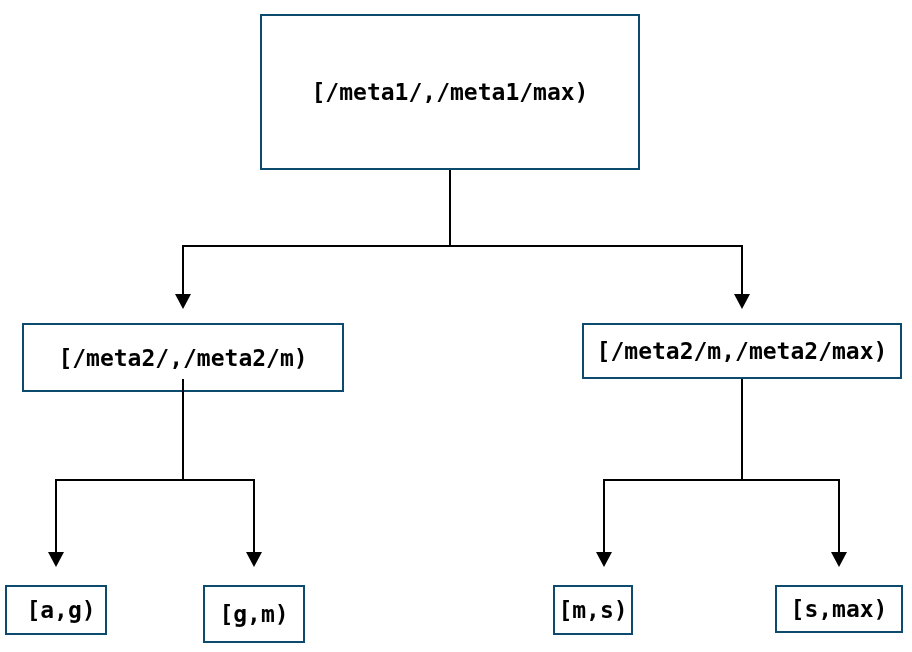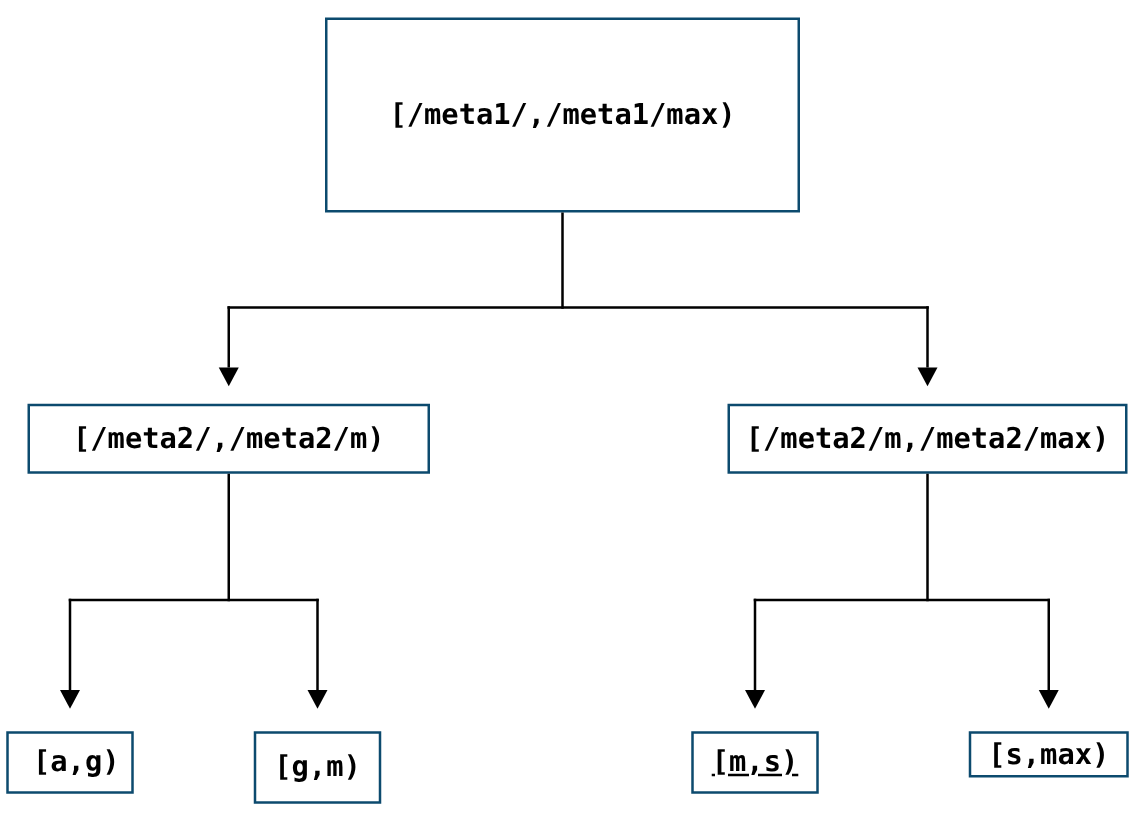--- a/index.html
+++ b/index.html
@@ -23,26 +23,26 @@
     display: flex;
     align-items: center;
     justify-content: center;
     font-size: 23px;
     font-weight: bold;
     color: #000000;
     white-space: nowrap;
     letter-spacing: 0px;
   }
   .node-root     { left: 260px; top: 14px;  width: 380px; height: 156px; }
-  .node-mid-l    { left: 22px;  top: 323px; width: 322px; height: 56px; }
+  .node-mid-l    { left: 22px;  top: 323px; width: 322px; height: 69px; }
   .node-mid-r    { left: 582px; top: 323px; width: 320px; height: 56px; }
   .node-leaf-0   { left: 5px;   top: 585px; width: 102px; height: 50px; padding-left: 10px; }
   .node-leaf-1   { left: 203px; top: 585px; width: 102px; height: 58px; }
-  .node-leaf-2   { left: 553px; top: 585px; width: 102px; height: 50px; text-decoration: underline; }
-  .node-leaf-3   { left: 775px; top: 585px; width: 128px; height: 37px; align-items: center; }
+  .node-leaf-2   { left: 553px; top: 585px; width: 80px; height: 50px; }
+  .node-leaf-3   { left: 775px; top: 585px; width: 128px; height: 48px; align-items: center; }
 
   .line {
     position: absolute;
     background: #000000;
   }
   
   .stem1   { left: 449px; top: 170px; width: 2px;   height: 77px; }
   .hline1  { left: 182px; top: 245px; width: 561px; height: 2px; }
   .v1-l    { left: 182px; top: 245px; width: 2px;   height: 49px; }
   .v1-r    { left: 741px; top: 245px; width: 2px;   height: 49px; }

